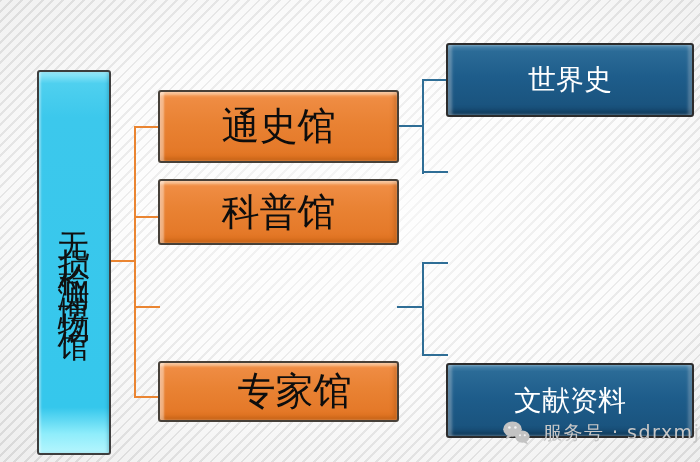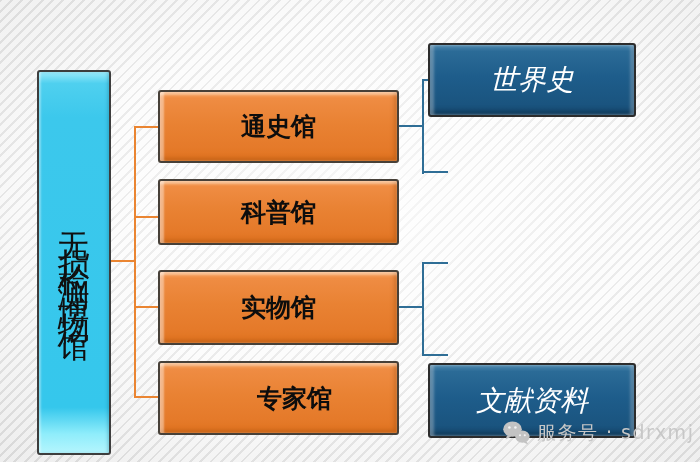--- a/index.html
+++ b/index.html
@@ -42,54 +42,54 @@
 
   
   .node-hall{
     left:158px; width:241px;
     border:2px solid #474038;
     background:linear-gradient(180deg,
       #f7aa6b 0%, #ef8c43 9%, #e98233 45%, #e57a2a 80%, #e0731f 100%);
     box-shadow:inset 4px 0 2px rgba(255,255,255,.42),
                inset 0 3px 2px rgba(255,255,255,.30),
                inset -3px -3px 4px rgba(140,60,0,.30);
-    font-size:25px; color:#0d0d0d;font-weight:bold;
+    font-size:38px; color:#0d0d0d;
   }
   .h1{ top:90px;  height:73px; }
   .h2{ top:179px; height:66px; }
   .h3{ top:270px; height:75px; }
-  .h4{ top:361px; height:74px;padding-left:32px; }
+  .h4{ top:361px; height:61px;padding-left:32px; }
 
   
   .node-sub{
-    left:428px; width:208px;
+    left:446px; width:248px;
     border:2px solid #2c2c2c;
     background:linear-gradient(180deg,
       #55holder 0%);
     background:linear-gradient(180deg,
       #4e88ae 0%, #2b6b97 9%, #1e5d8b 45%, #1a547f 85%, #174c74 100%);
     box-shadow:inset 4px 0 3px rgba(255,255,255,.30),
                inset -4px 0 3px rgba(255,255,255,.24),
                inset 0 -4px 5px rgba(0,25,45,.38);
-    font-size:28px; color:#ffffff;font-style:italic;
+    font-size:28px; color:#ffffff;
   }
   .s1{ top:43px;  height:74px; }
   .s2{ top:135px; height:73px; }
   .s3{ top:226px; height:75px; }
   .s4{ top:317px; height:75px;margin-top:46px; }
 
   
   .conn{ position:absolute; z-index:1; }
   .conn.orange{ background:#ea8532; }
   .conn.blue{ background:#2f6e96; }
 
   
   .watermark{
     position:absolute; left:502px; top:420px; z-index:2;
-    display:flex; align-items:center; gap:7px;
+    display:flex; align-items:center; gap:13px;
   }
   .watermark-text{
     font-size:19px; letter-spacing:1.5px; color:#c7c7c7; white-space:nowrap;
   }
 </style>
 </head>
 <body>
 
 <div class="canvas">
 
@@ -113,23 +113,20 @@
   <div class="node node-root">
     <span class="root-label">无损检测博物馆</span>
   </div>
 
   <div class="node node-hall h1">
     <span>通史馆</span>
   </div>
   <div class="node node-hall h2">
     <span>科普馆</span>
   </div>
-  <div class="node node-hall h3">
-    <span>实物馆</span>
-  </div>
   <div class="node node-hall h4">
     <span>专家馆</span>
   </div>
 
   <div class="node node-sub s1">
     <span>世界史</span>
   </div>
   <div class="node node-sub s4">
     <span>文献资料</span>
   </div>

